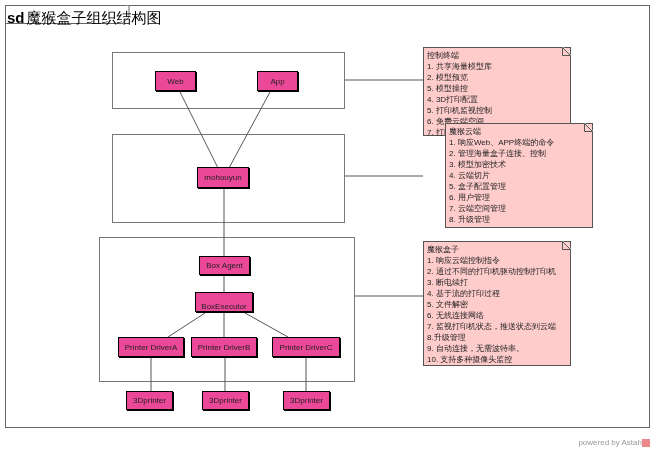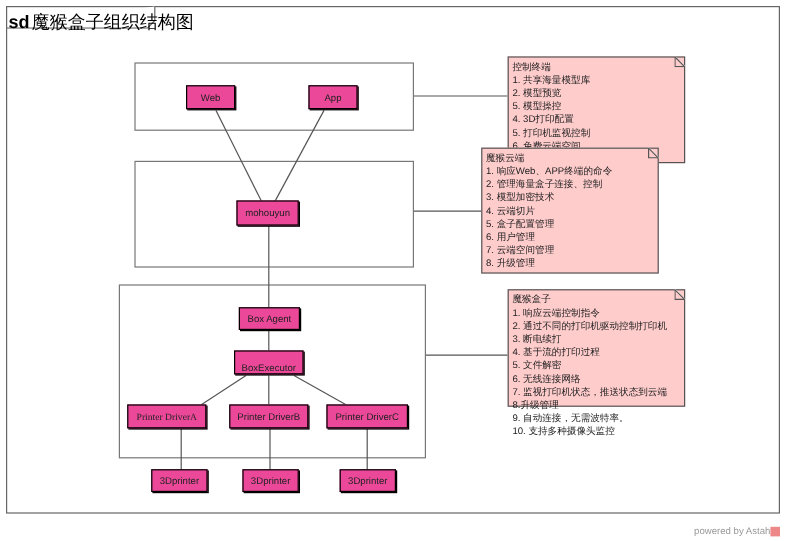--- a/index.html
+++ b/index.html
@@ -64,21 +64,21 @@
   </div>
 <div class="comp" style="left:197px;top:167px;width:52px;height:21px;">
     <span>mohouyun</span>
   </div>
 <div class="comp" style="left:199px;top:256px;width:51px;height:19px;">
     <span>Box Agent</span>
   </div>
 <div class="comp" style="left:195px;top:292px;width:58px;height:20px;align-items:flex-end;">
     <span>BoxExecutor</span>
   </div>
-<div class="comp" style="left:106px;top:337px;width:66px;height:20px;font-family:Liberation Serif, serif;">
+<div class="comp" style="left:118px;top:337px;width:66px;height:20px;">
     <span>Printer DriverA</span>
   </div>
 <div class="comp" style="left:191px;top:337px;width:66px;height:20px;">
     <span>Printer DriverB</span>
   </div>
 <div class="comp" style="left:272px;top:337px;width:68px;height:20px;">
     <span>Printer DriverC</span>
   </div>
 <div class="comp" style="left:126px;top:391px;width:47px;height:19px;">
     <span>3Dprinter</span>
@@ -99,38 +99,38 @@
   <div>控制终端</div>
   <div>1. 共享海量模型库</div>
   <div>2. 模型预览</div>
   <div>5. 模型操控</div>
   <div>4. 3D打印配置</div>
   <div>5. 打印机监视控制</div>
   <div>6. 免费云端空间</div>
   <div>7. 打印完成提醒</div>
 </div>
 
-<div class="note" style="left:401px;top:123px;width:148px;height:105px;">
+<div class="note" style="left:445px;top:123px;width:148px;height:105px;">
   <svg class="fold" viewBox="0 0 9 9">
       <path d="M0 0 H1 L9 8 V9 H9 Z" fill="#fff"></path>
       <path d="M0.5 0.5 V8.5 H8.5" fill="#ffcccc" stroke="#555"></path>
       <path d="M0.5 0.5 L8.5 8.5" stroke="#555"></path>
     </svg>
   <div>魔猴云端</div>
   <div>1. 响应Web、APP终端的命令</div>
   <div>2. 管理海量盒子连接、控制</div>
   <div>3. 模型加密技术</div>
   <div>4. 云端切片</div>
   <div>5. 盒子配置管理</div>
   <div>6. 用户管理</div>
   <div>7. 云端空间管理</div>
   <div>8. 升级管理</div>
 </div>
 
-<div class="note" style="left:423px;top:241px;width:148px;height:98px;">
+<div class="note" style="left:423px;top:241px;width:148px;height:125px;">
   <svg class="fold" viewBox="0 0 9 9">
       <path d="M0 0 H1 L9 8 V9 H9 Z" fill="#fff"></path>
       <path d="M0.5 0.5 V8.5 H8.5" fill="#ffcccc" stroke="#555"></path>
       <path d="M0.5 0.5 L8.5 8.5" stroke="#555"></path>
     </svg>
   <div>魔猴盒子</div>
   <div>1. 响应云端控制指令</div>
   <div>2. 通过不同的打印机驱动控制打印机</div>
   <div>3. 断电续打</div>
   <div>4. 基于流的打印过程</div>

